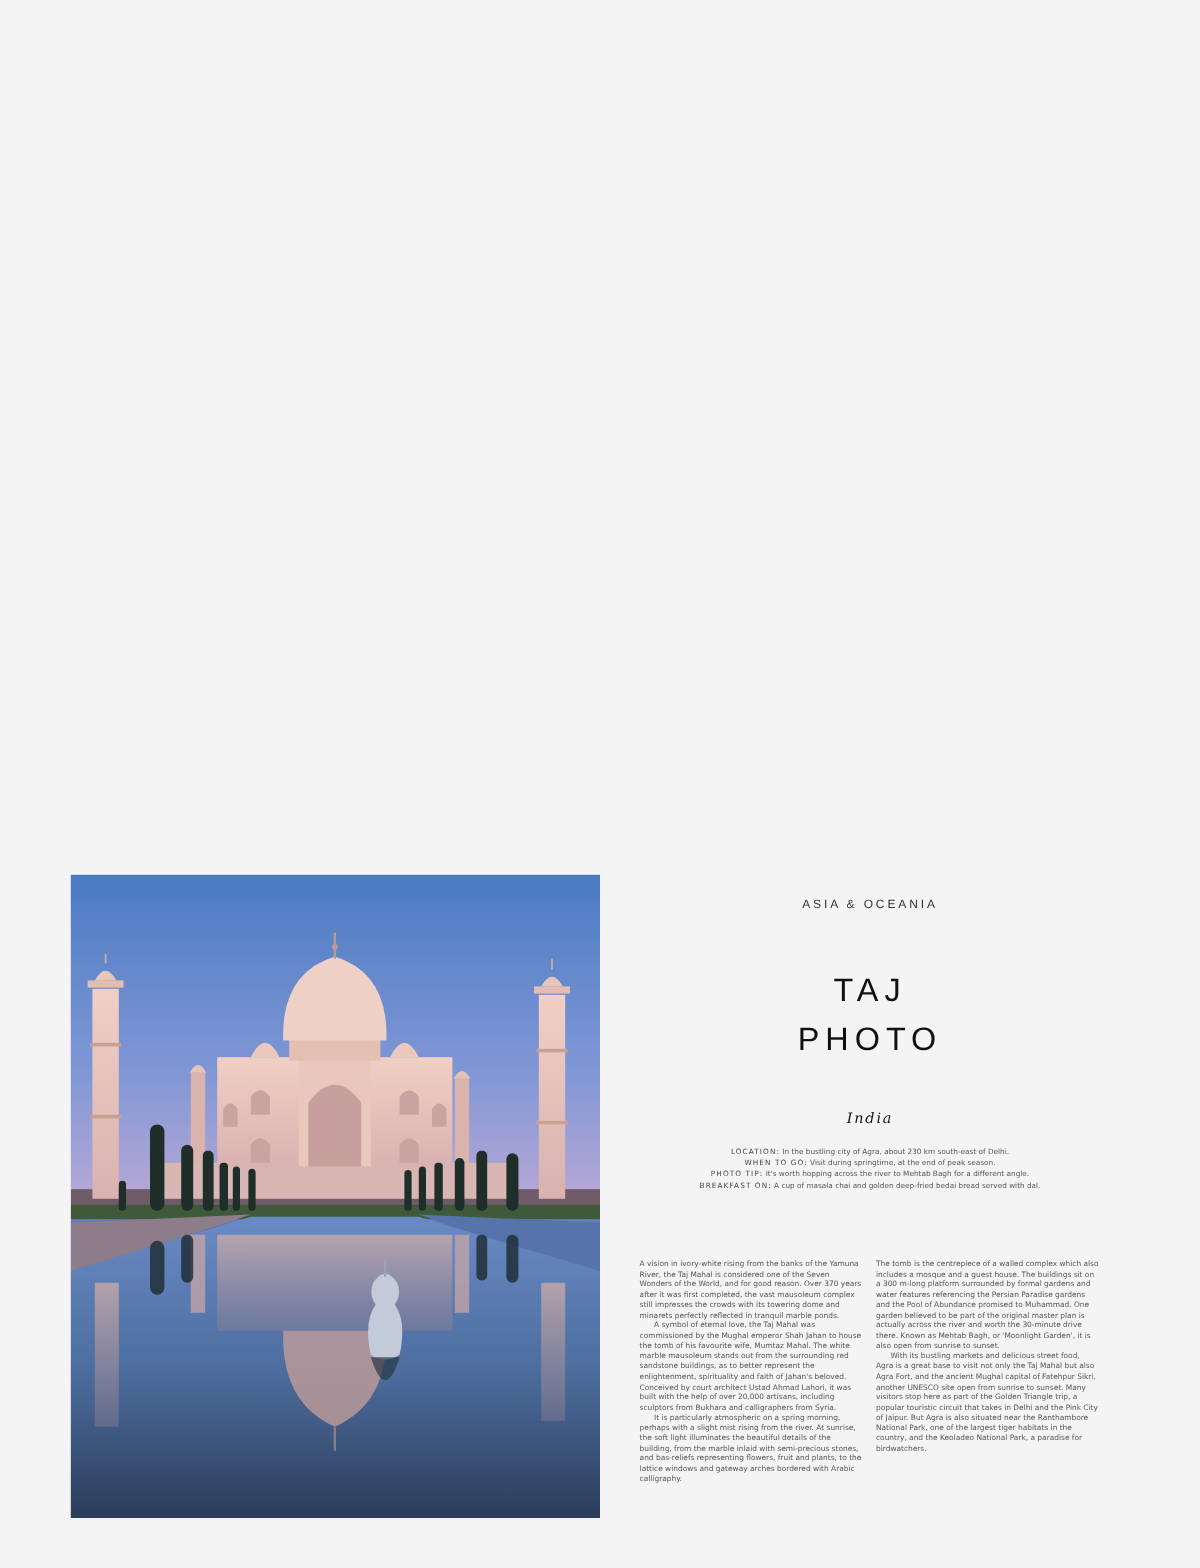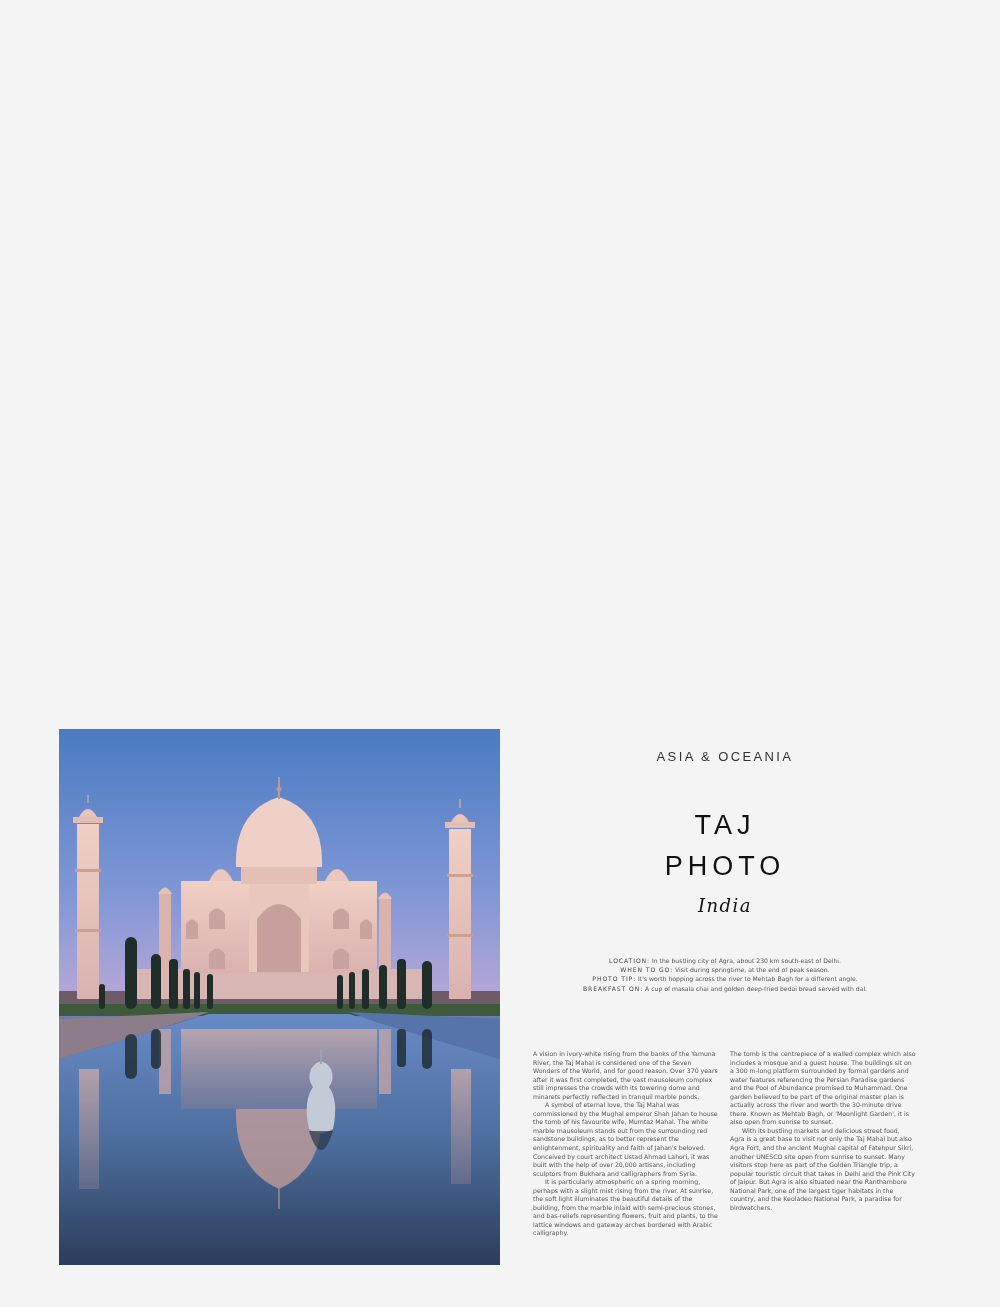--- a/index.html
+++ b/index.html
@@ -12,32 +12,32 @@
     position: absolute; left: 59px; top: 729px; width: 441px; height: 536px;
     overflow: hidden;
     background: linear-gradient(180deg, #4c7cc2 0%, #6e8fd0 25%, #9aa7de 45%, #b3a9d9 50%, #4f6fa8 55%, #5d85bf 70%, #4a6c9c 85%, #2f4364 100%);
   }
   .photo svg { display: block; width: 100%; height: 100%; }
 
   .region {
     position: absolute; left: 530px; width: 390px; text-align: center;
   }
   .section-label {
-    top: 749px; font-size: 13px; letter-spacing: 2.4px; color: #333;
+    top: 749px; font-size: 10px; letter-spacing: 2.4px; color: #333;
     font-family: "Liberation Sans", sans-serif;
   }
   .title {
     font-family: "Liberation Sans", sans-serif; font-size: 27px; font-weight: 500;
     letter-spacing: 5px; color: #111; line-height: 41px;
   }
   .title-1 { top: 805px; }
   .title-2 { top: 846px; }
   .subtitle {
-    top: 895px; font-family: "DejaVu Serif", serif; font-style: italic;
-    font-size: 18px; letter-spacing: 1.5px; color: #111;
+    top: 925px; font-family: "DejaVu Serif", serif; font-style: italic;
+    font-size: 12px; letter-spacing: 1.5px; color: #111;
   }
   .facts {
     top: 956px; font-size: 6.1px; line-height: 9.2px; color: #555;
   }
   .fact-row { white-space: nowrap; }
   .fact-key { letter-spacing: 0.9px; color: #444; }
 
   .col {
     position: absolute; top: 1050px; width: 186px;
     font-size: 6.2px; line-height: 8.55px; color: #555;

